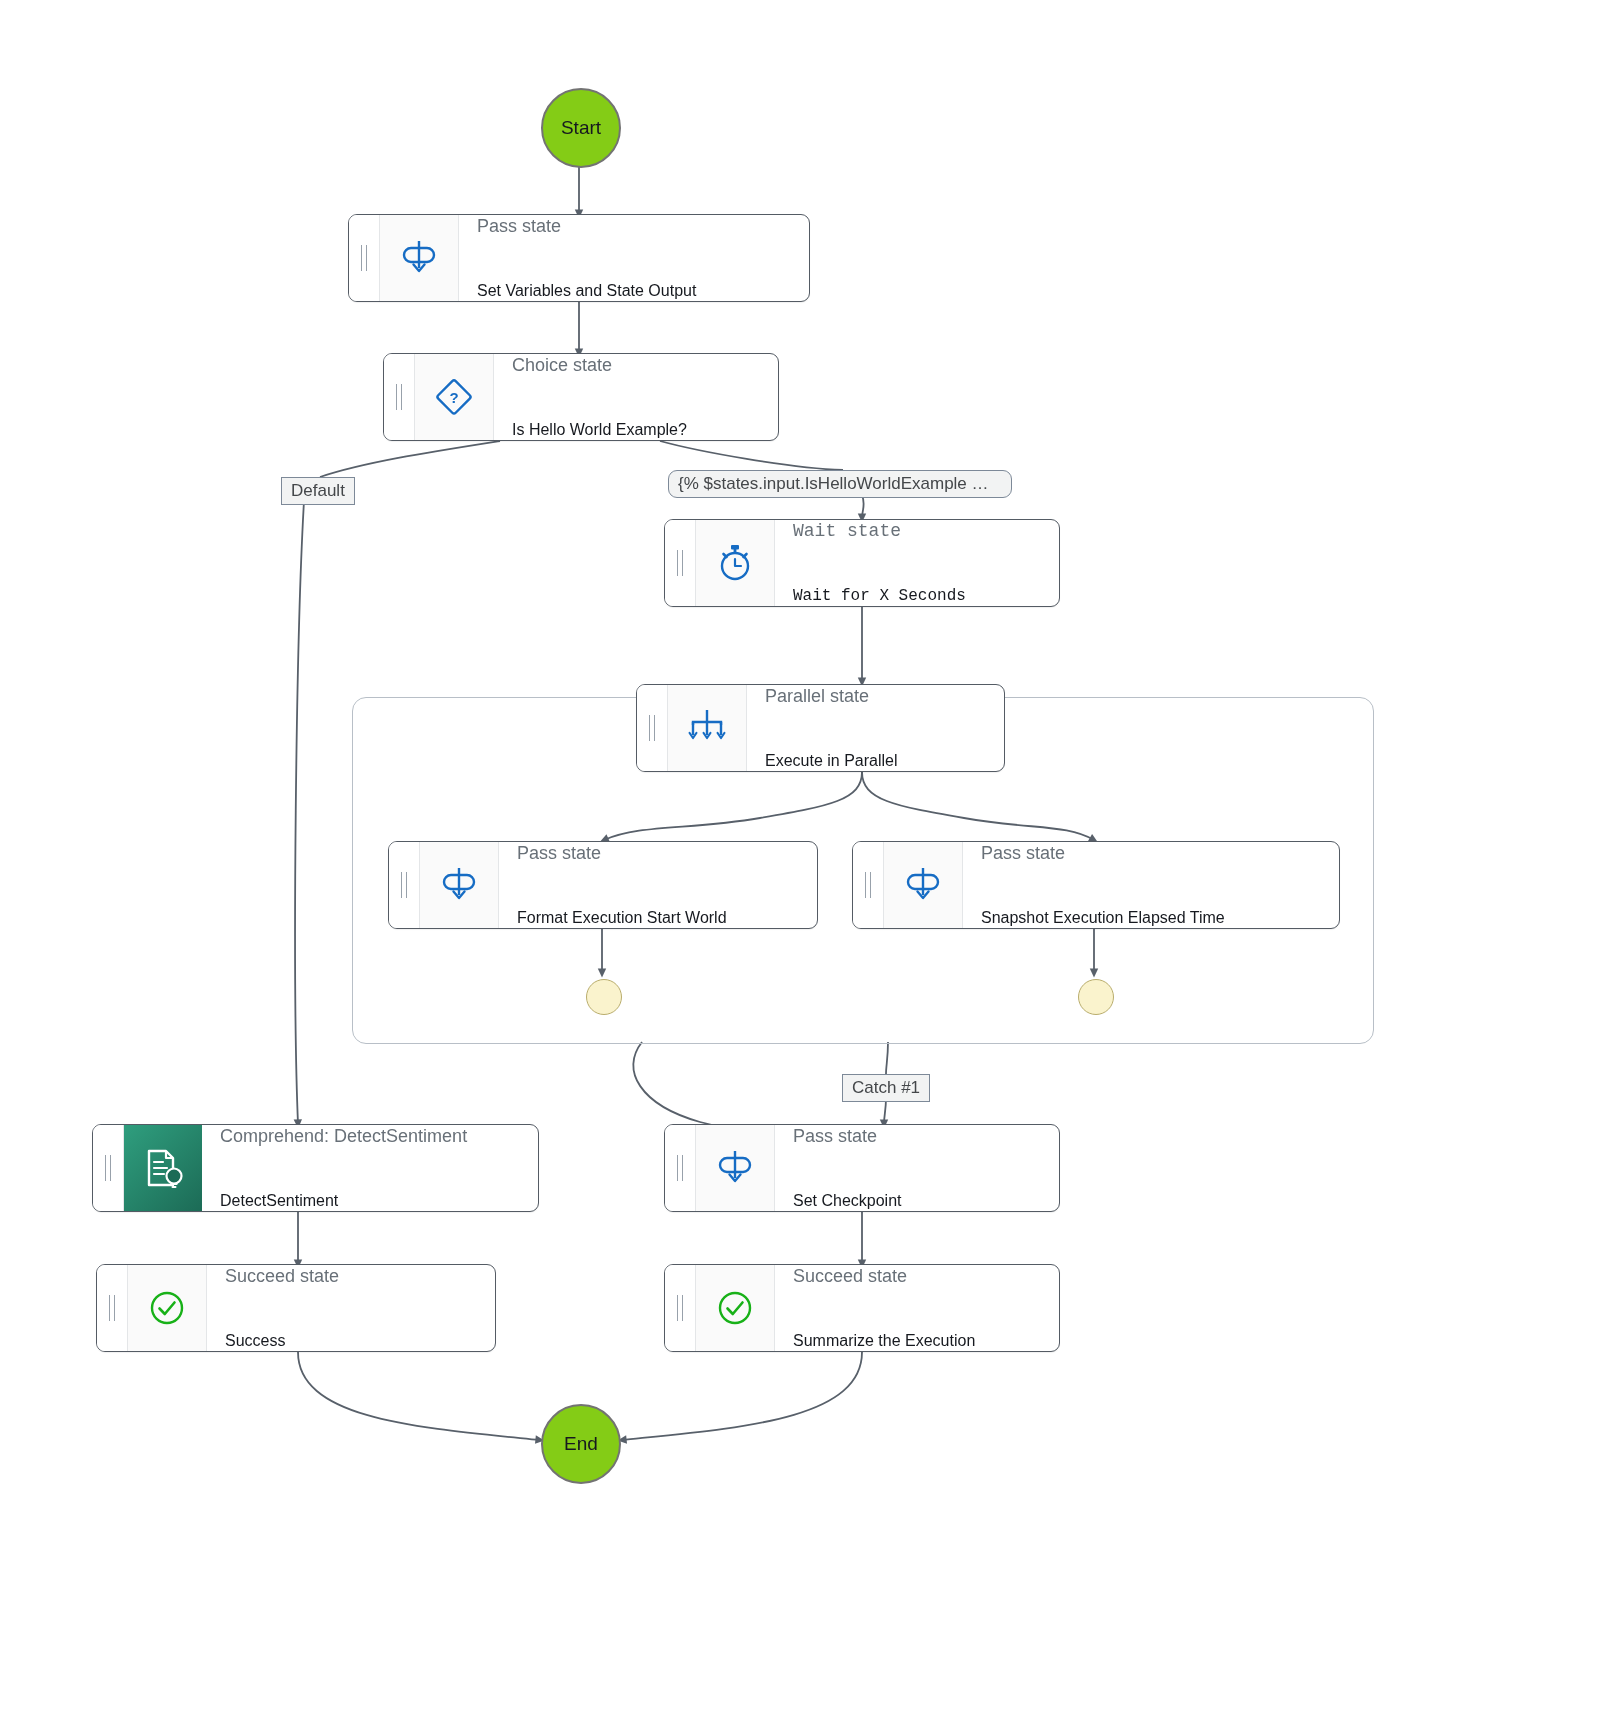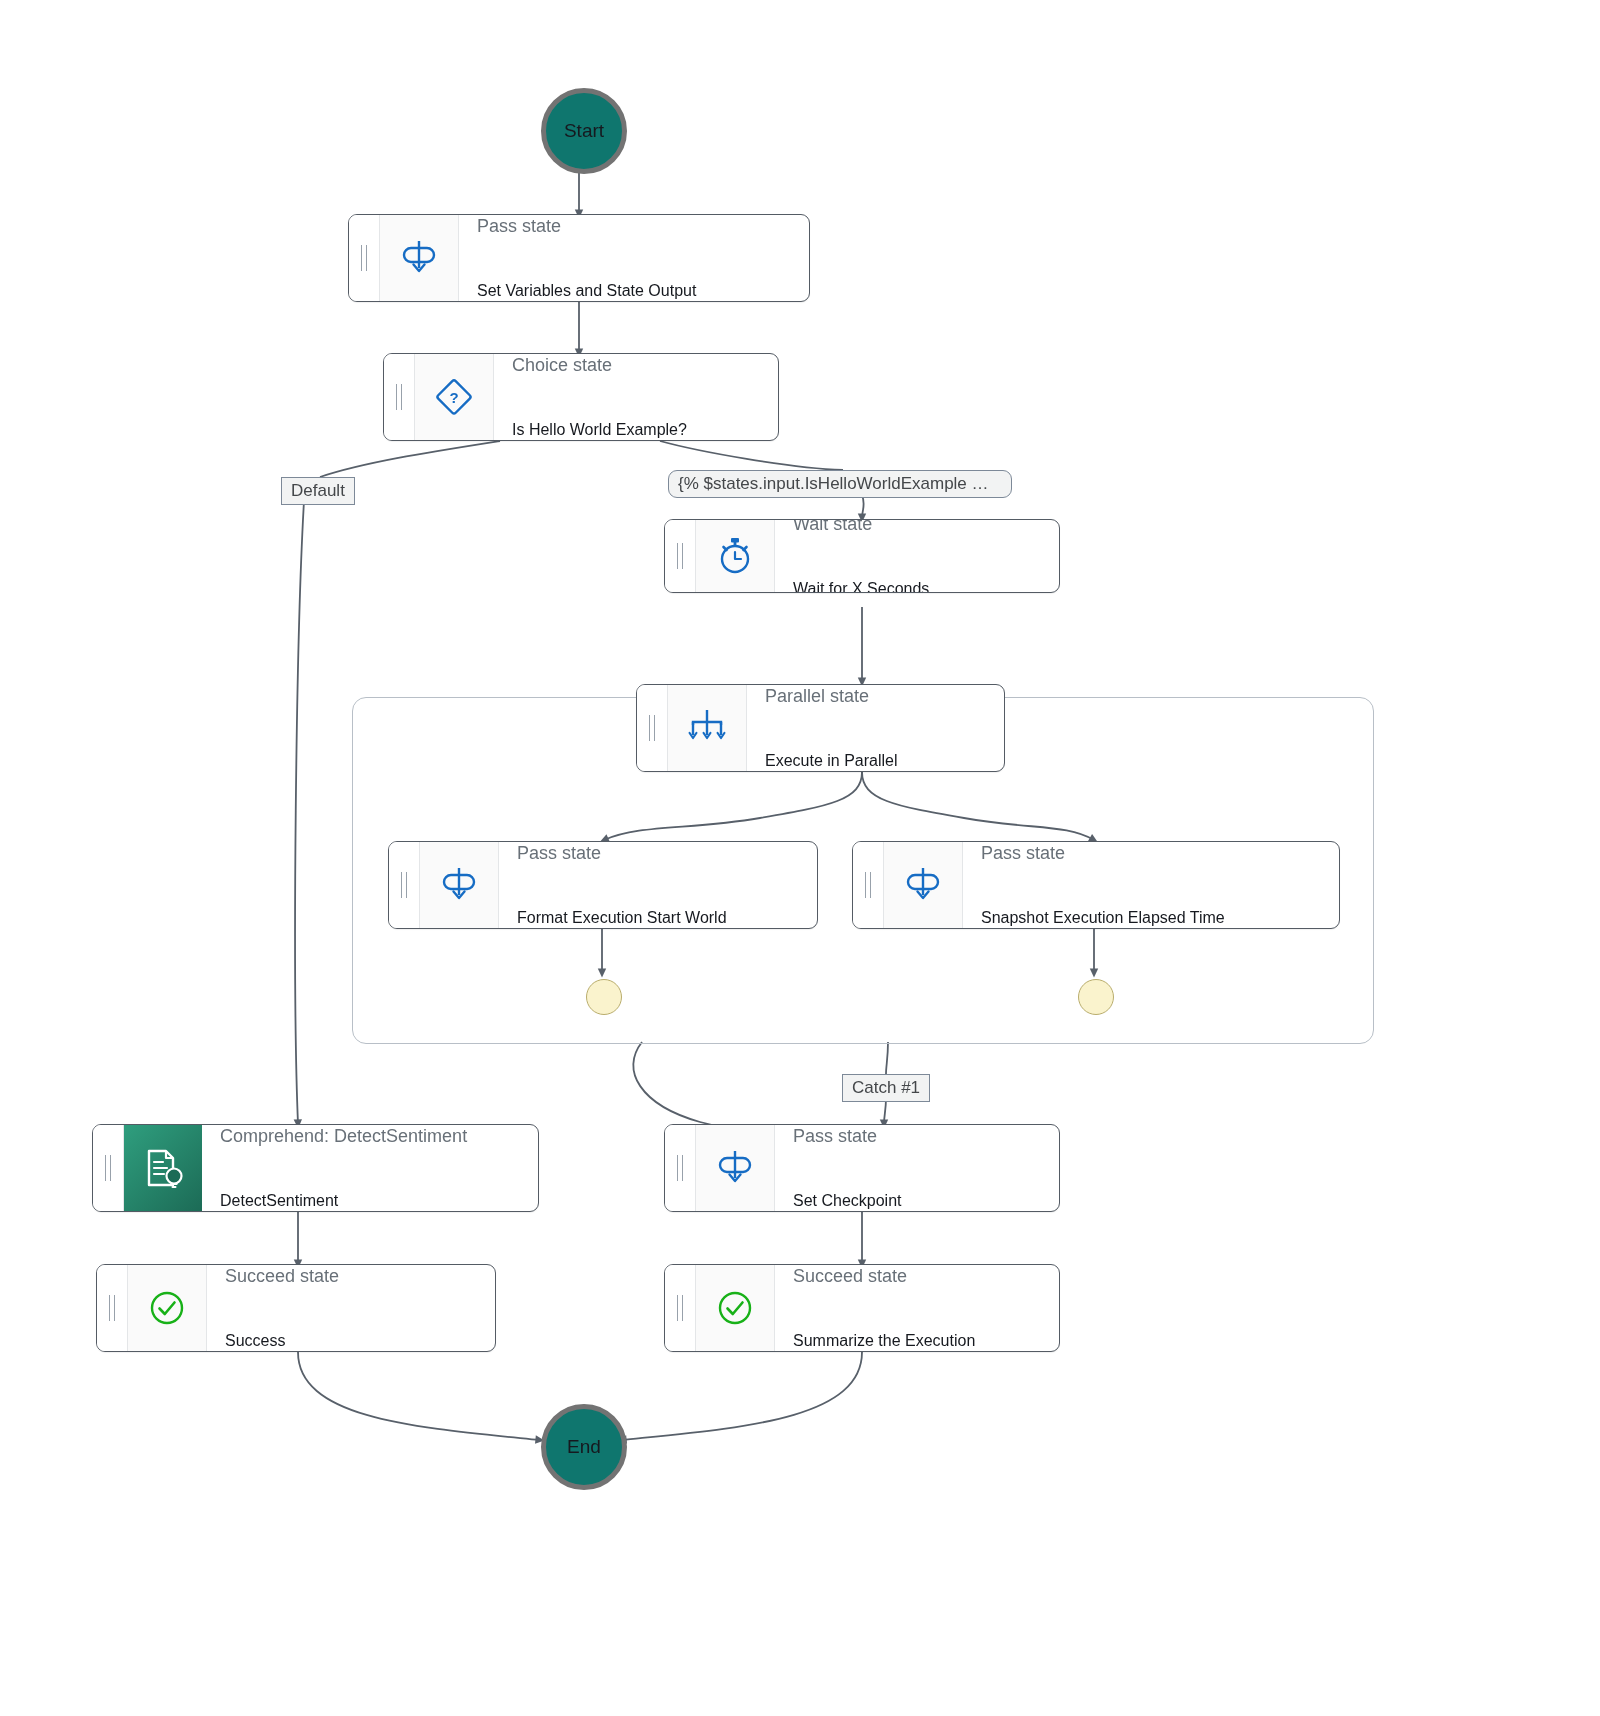--- a/index.html
+++ b/index.html
@@ -1,21 +1,21 @@
 <!DOCTYPE html>
 <html><head>
 <meta charset="utf-8">
 <style>
   html,body{margin:0;padding:0;background:#ffffff;}
   body{font-family:"Liberation Sans", sans-serif;}
   #canvas{position:relative;width:1600px;height:1716px;background:#ffffff;overflow:hidden;}
   svg.edges{position:absolute;left:0;top:0;width:1600px;height:1716px;pointer-events:none;}
 
   
-  .term{position:absolute;border-radius:50%;background:#0f766e;border:5px solid #737373;
+  .term{position:absolute;border-radius:50%;background:#84cc16;border:2px solid #737373;
         display:flex;align-items:center;justify-content:center;font-size:19px;color:#16191f;}
   .term.small{background:#faf3cd;border:1px solid #b9ad6d;}
 
   
   .node{position:absolute;display:flex;align-items:stretch;background:#ffffff;
         border:1px solid #545b64;border-radius:9px;box-sizing:border-box;
         box-shadow:0 1px 1px rgba(0,0,0,.06);overflow:hidden;}
   .grip{width:30px;display:flex;align-items:center;justify-content:center;
         border-right:1px solid #e4e6e8;background:#fff;flex:0 0 30px;}
   .grip i{display:block;width:1px;height:26px;background:#98a1ab;margin:0 2px;}
@@ -136,21 +136,21 @@
       <div class="ttl">Is Hello World Example?</div>
     </div>
   </div>
 
   <div class="elabel" style="left:281px;top:477px;">Default</div>
 
   <div class="elabel" style="left:668px;top:470px;max-width:344px;overflow:hidden;text-overflow:ellipsis;border-radius:9px;">{% $states.input.IsHelloWorldExample %…</div>
 
   <div class="elabel" style="left:842px;top:1074px;">Catch #1</div>
 
-  <div class="node" style="left:664px;top:519px;width:396px;height:74px;">
+  <div class="node" style="left:664px;top:519px;width:396px;height:88px;font-family:Liberation Mono, monospace;">
     <div class="grip">
         <span>
           <i></i>
           <i></i>
         </span>
       </div>
     <div class="iconcell">
       <svg width="46" height="46" viewBox="0 0 46 46">
         <circle cx="23" cy="26" r="13" fill="none" stroke="#166cc4" stroke-width="2.4"></circle>
         <rect x="19" y="5" width="8" height="4.5" rx="1" fill="#166cc4"></rect>

